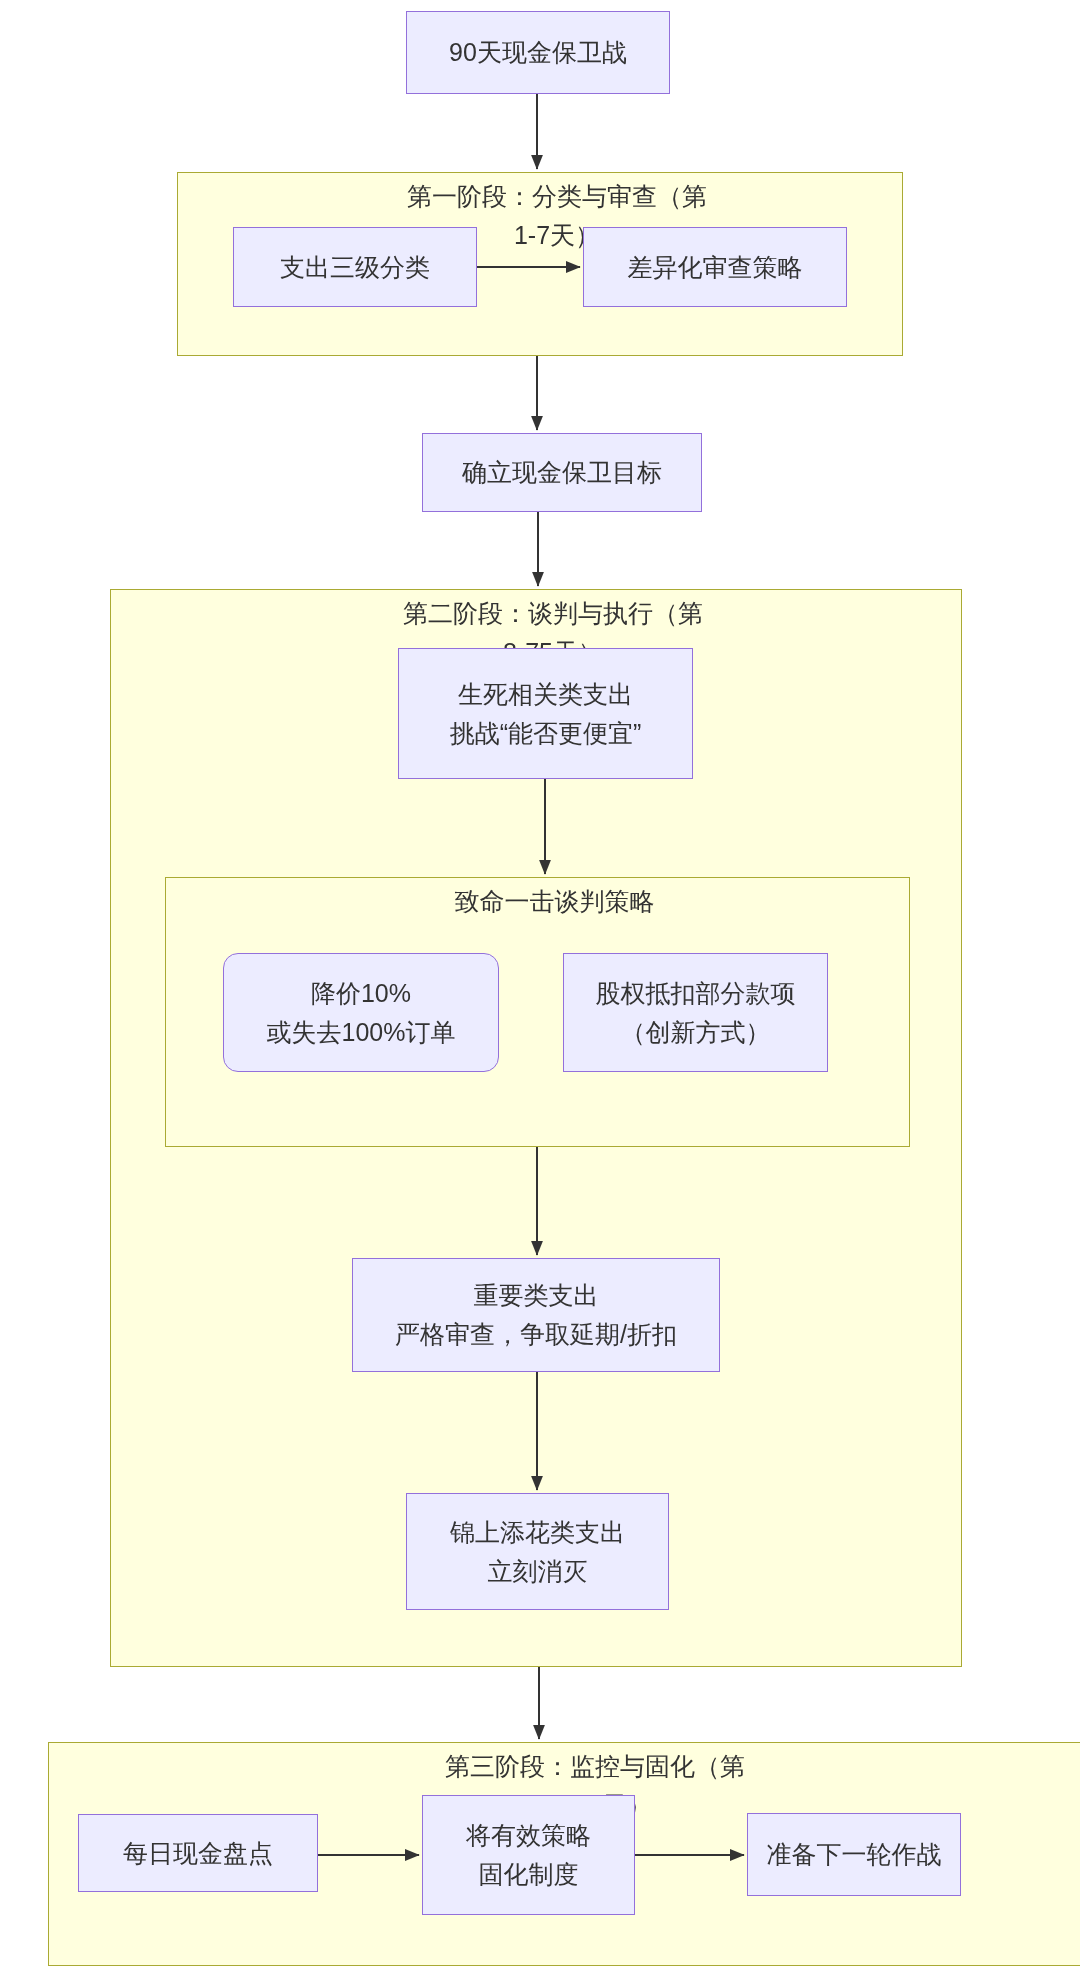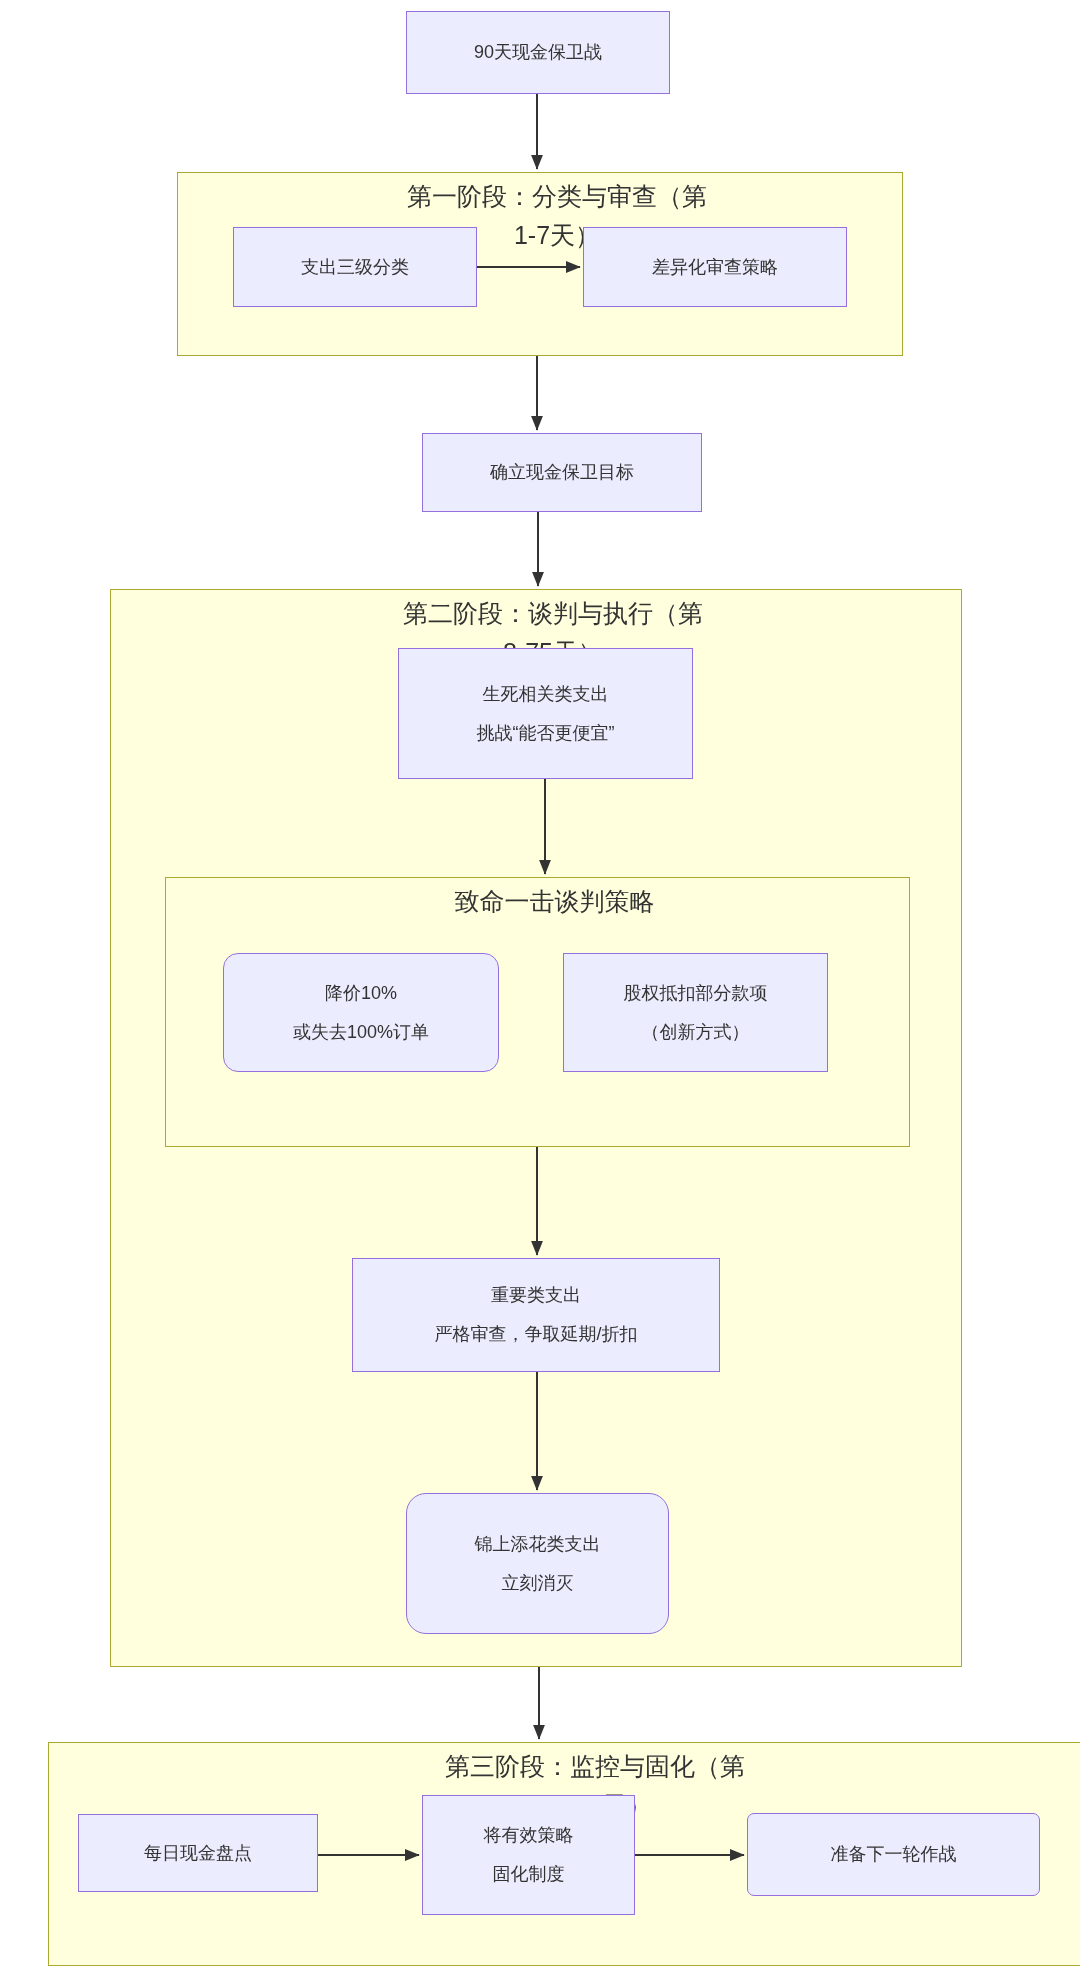--- a/index.html
+++ b/index.html
@@ -54,21 +54,21 @@
     position: absolute;
     background: var(--node-fill, #ECECFF);
     border: 1.5px solid var(--node-border, #9370DB);
     box-sizing: border-box;
     z-index: 3;
     display: flex;
     flex-direction: column;
     align-items: center;
     justify-content: center;
     text-align: center;
-    font-size: 18px;
+    font-size: 25px;
     line-height: 39px;
     color: var(--text-color, #333333);
   }
   .node span { display: block; white-space: nowrap; }
 </style>
 </head>
 <body>
 
 <div class="canvas">
 
@@ -146,31 +146,31 @@
   <div class="node" style="left:563px; top:953px; width:265px; height:119px;">
     <span>股权抵扣部分款项</span>
     <span>（创新方式）</span>
   </div>
 
   <div class="node" style="left:352px; top:1258px; width:368px; height:114px;">
     <span>重要类支出</span>
     <span>严格审查，争取延期/折扣</span>
   </div>
 
-  <div class="node" style="left:406px; top:1493px; width:263px; height:141px;border-radius:20px;">
+  <div class="node" style="left:406px; top:1493px; width:263px; height:117px;">
     <span>锦上添花类支出</span>
     <span>立刻消灭</span>
   </div>
 
   <div class="node" style="left:78px; top:1814px; width:240px; height:78px;">
     <span>每日现金盘点</span>
   </div>
 
   <div class="node" style="left:422px; top:1795px; width:213px; height:120px;">
     <span>将有效策略</span>
     <span>固化制度</span>
   </div>
 
-  <div class="node" style="left:747px; top:1813px; width:293px; height:83px;border-radius:7px;">
+  <div class="node" style="left:747px; top:1813px; width:214px; height:83px;">
     <span>准备下一轮作战</span>
   </div>
 
 </div>
 
 </body></html>

